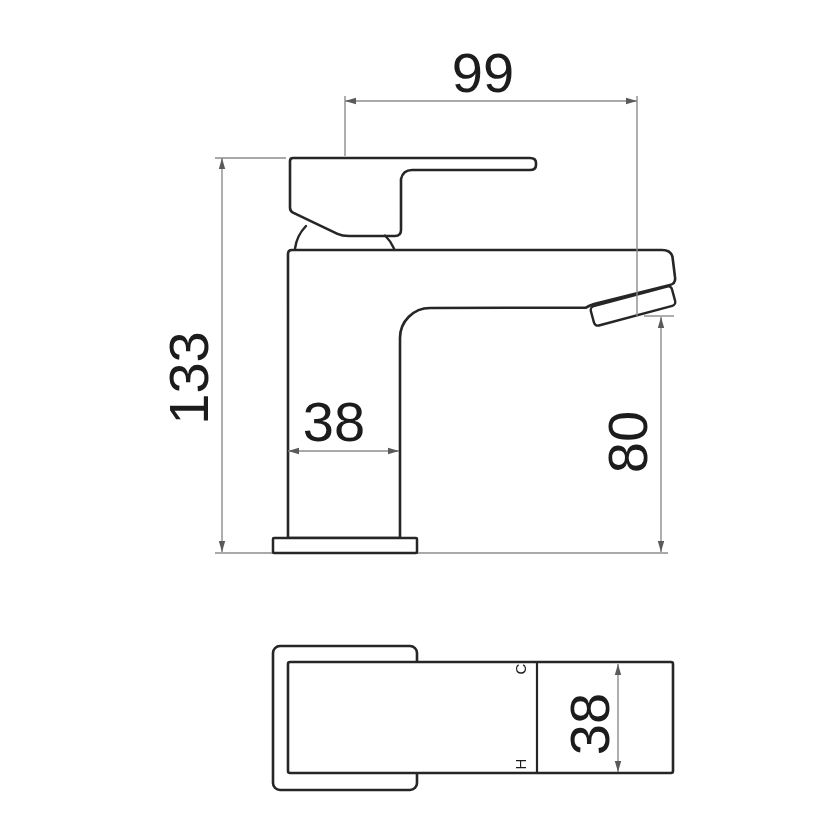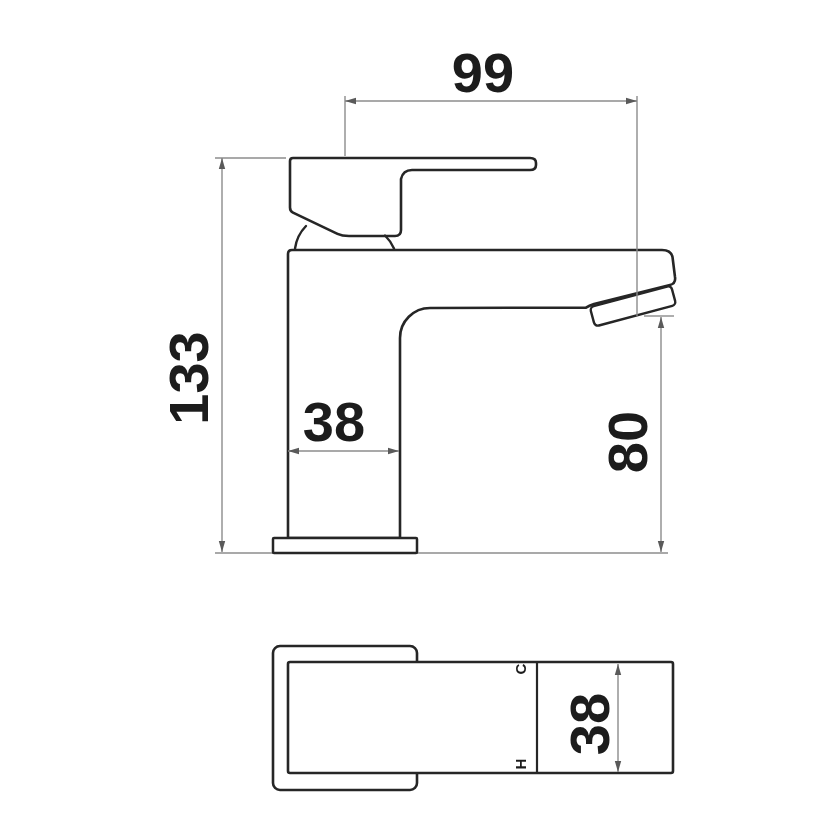--- a/index.html
+++ b/index.html
@@ -6,21 +6,20 @@
     margin: 0;
     padding: 0;
     background: #ffffff;
     width: 840px;
     height: 840px;
     overflow: hidden;
   }
   .drawing-wrap {
     width: 678px;
     height: 840px;
-    font-weight: bold;
   }
   svg text {
     font-family: "Liberation Sans", "DejaVu Sans", sans-serif;
   }
   .dim-text {
     font-size: 56px;
     letter-spacing: 0px;
   }
   .port-text {
     font-size: 15px;

